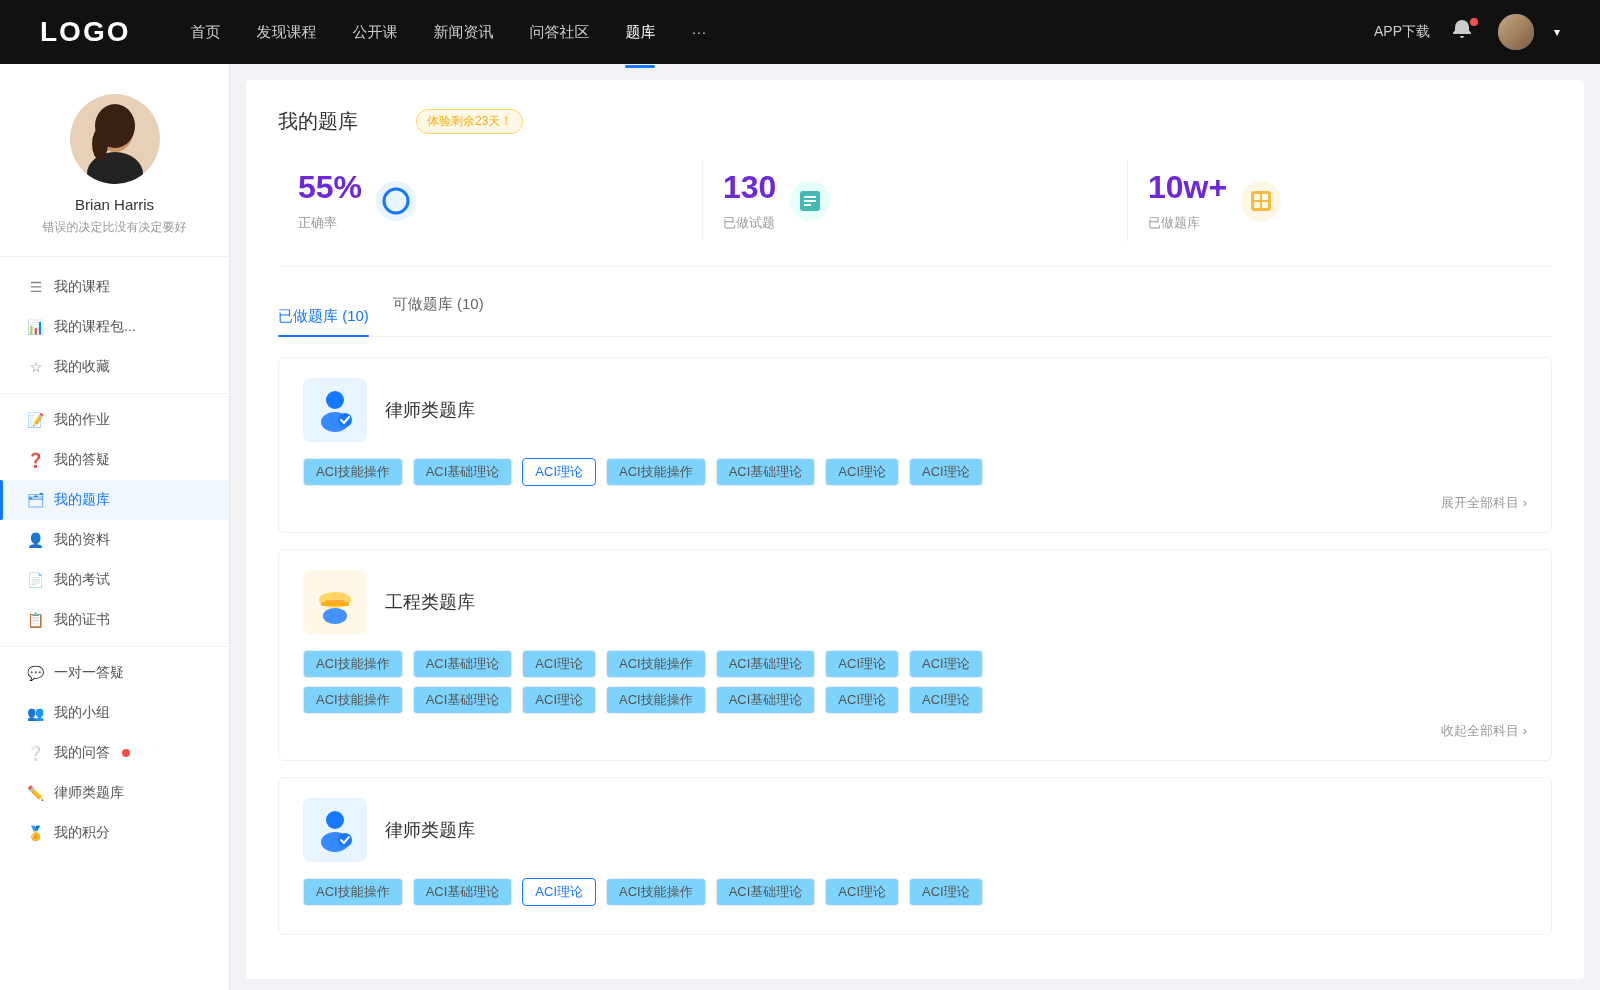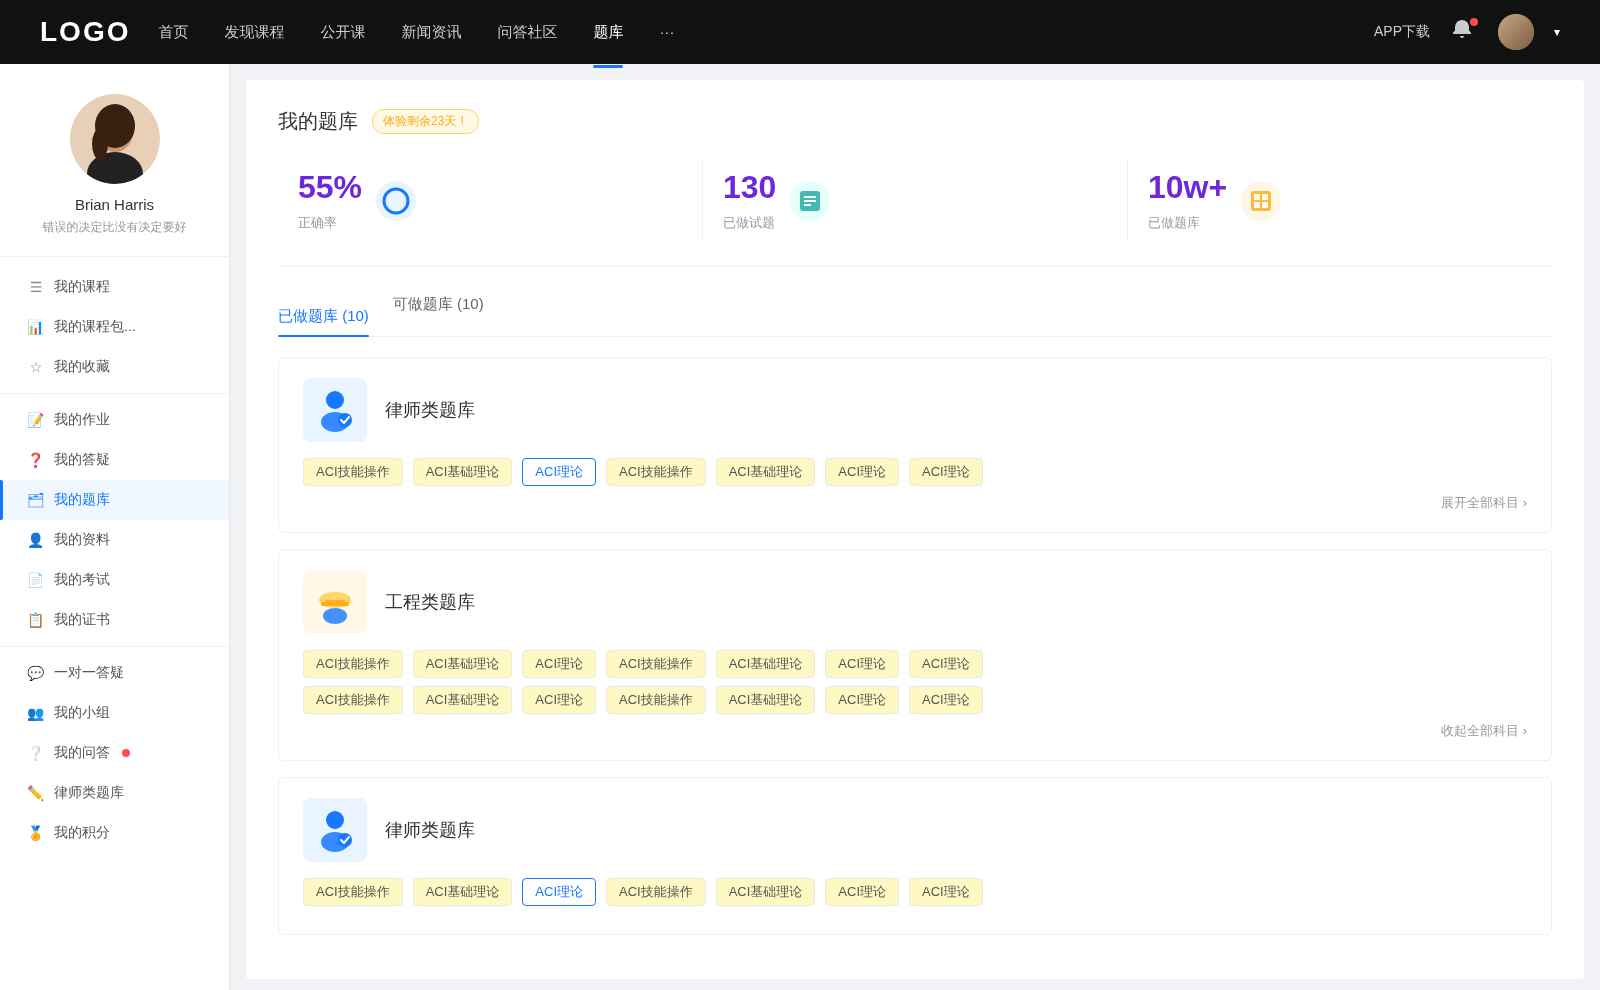--- a/index.html
+++ b/index.html
@@ -14,21 +14,21 @@
       padding: 0 40px;
       position: fixed;
       top: 0; left: 0; right: 0;
       z-index: 100;
     }
     .navbar-logo {
       color: #fff;
       font-size: 28px;
       font-weight: bold;
       letter-spacing: 2px;
-      margin-right: 28px;
+      margin-right: 60px;
     }
     .navbar-nav {
       display: flex;
       gap: 36px;
       flex: 1;
     }
     .navbar-nav-item {
       color: #ccc;
       font-size: 15px;
       cursor: pointer;
@@ -193,20 +193,21 @@
       font-weight: 500;
       color: #333;
     }
     .trial-badge {
       background: #fff8e6;
       border: 1px solid #ffd666;
       color: #faad14;
       font-size: 12px;
       padding: 3px 10px;
       border-radius: 12px;
+      margin-left: 44px;
     }
 
     
     .stats-row {
       display: flex;
       gap: 0;
       margin-bottom: 28px;
       border-bottom: 1px solid #f0f0f0;
       padding-bottom: 24px;
     }
@@ -303,21 +304,21 @@
     }
     .qbank-tags {
       display: flex;
       flex-wrap: wrap;
       gap: 10px;
       margin-bottom: 8px;
     }
     .qbank-tag {
       font-size: 13px;
       color: #555;
-      background: #fef9c3;
+      background: #7dd3fc;
       border: 1px solid #e8e8e8;
       padding: 4px 12px;
       border-radius: 4px;
       cursor: pointer;
     }
     .qbank-tag.active {
       color: #1677ff;
       border-color: #1677ff;
       background: #fff;
     }

